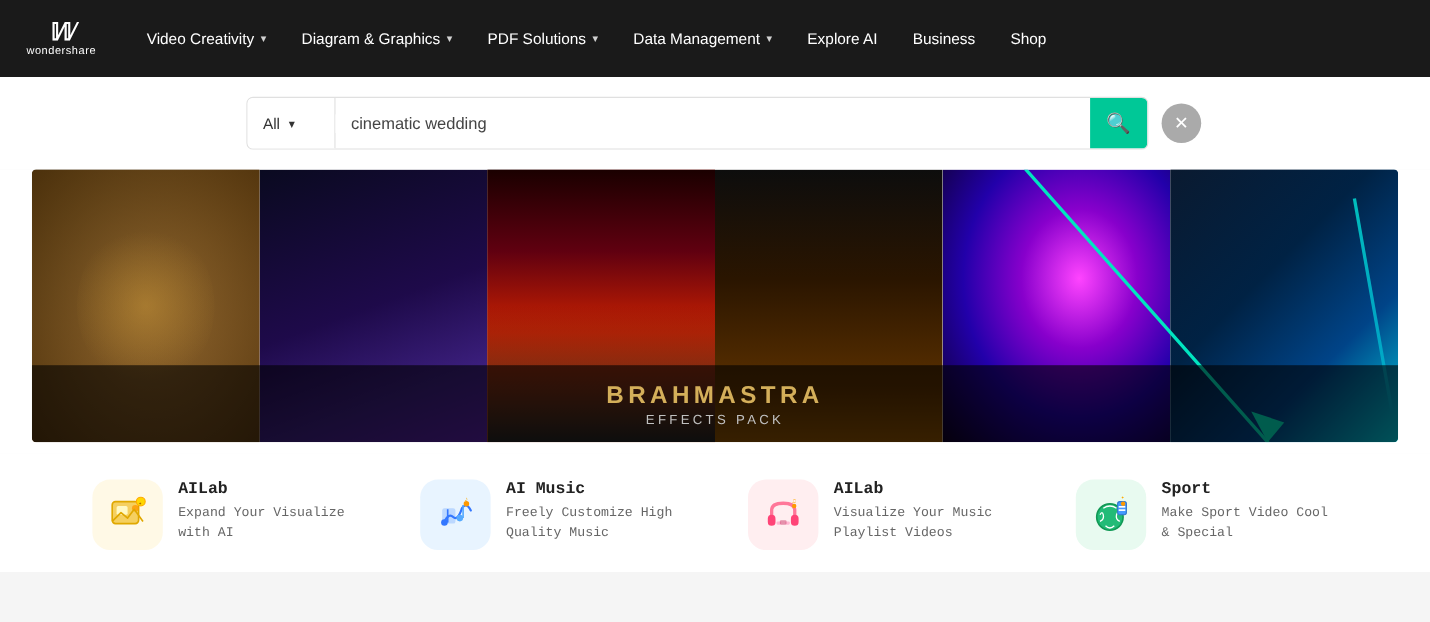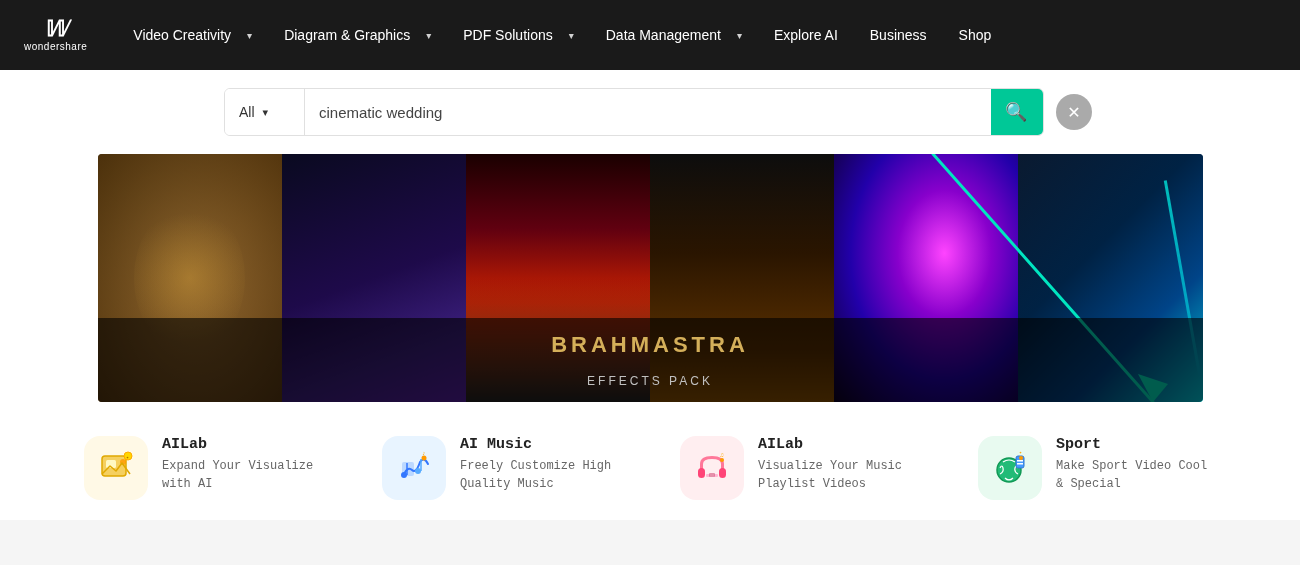--- a/index.html
+++ b/index.html
@@ -26,21 +26,21 @@
       gap: 0;
       flex: 1;
     }
     .nav-item {
       color: white;
       font-size: 14px;
       padding: 0 16px;
       height: 70px;
       display: flex;
       align-items: center;
-      gap: 16px;
+      gap: 6px;
       cursor: pointer;
       white-space: nowrap;
     }
     .nav-chevron {
       font-size: 10px;
       opacity: 0.8;
     }
 
     
     .search-bar-container {
@@ -103,21 +103,21 @@
       display: flex;
       align-items: center;
       justify-content: center;
       color: white;
       font-size: 16px;
       margin-left: 12px;
     }
 
     
     .banner {
-      width: 1105px;
+      width: 1242px;
       height: 248px;
       margin: 0 auto;
       position: relative;
       overflow: hidden;
       border-radius: 4px;
       display: flex;
     }
     .banner-wrapper {
       display: flex;
       justify-content: center;
@@ -163,21 +163,21 @@
       font-size: 22px;
       font-weight: bold;
       letter-spacing: 4px;
       text-transform: uppercase;
     }
     .banner-subtitle {
       color: #c0c0c0;
       font-size: 12px;
       letter-spacing: 3px;
       text-transform: uppercase;
-      margin-top: 16px;
+      margin-top: 2px;
     }
 
     
     .teal-arrow {
       position: absolute;
       top: 0; left: 0;
       width: 100%; height: 100%;
       pointer-events: none;
     }
 

